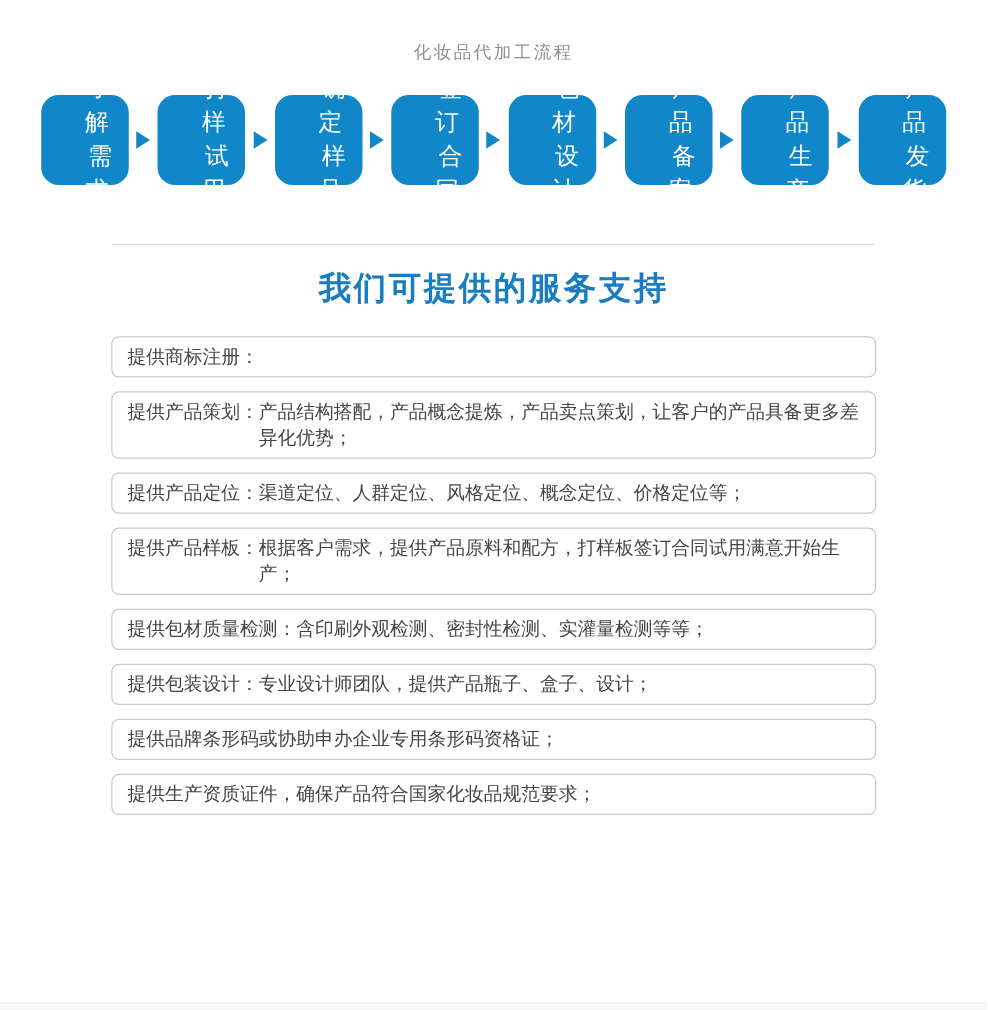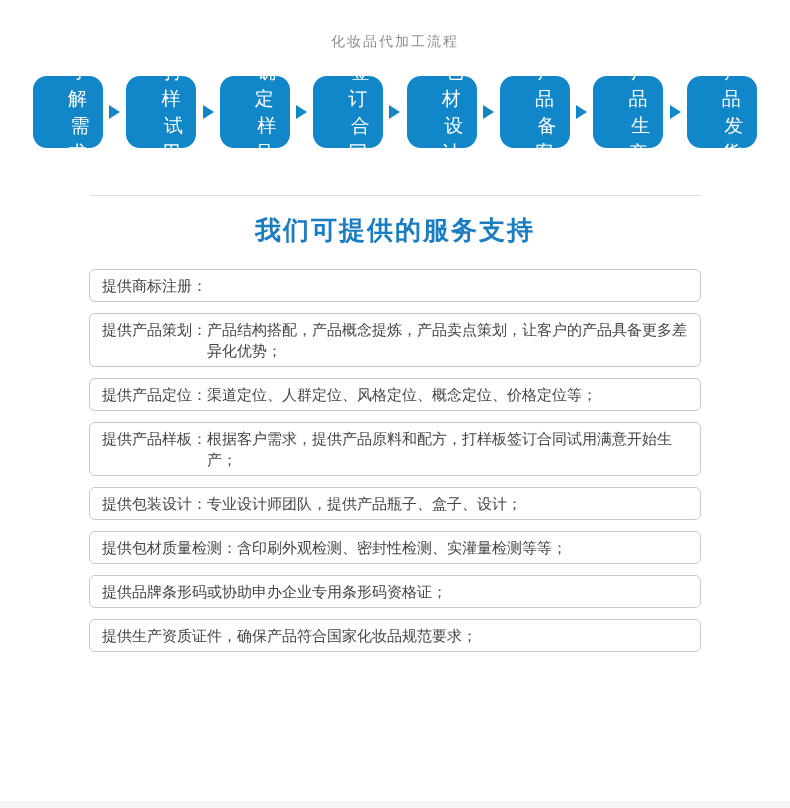--- a/index.html
+++ b/index.html
@@ -116,26 +116,26 @@
   </div>
   <div class="service-item">
     <span class="service-label">提供产品定位：</span>
     <span class="service-content">渠道定位、人群定位、风格定位、概念定位、价格定位等；</span>
   </div>
   <div class="service-item">
     <span class="service-label">提供产品样板：</span>
     <span class="service-content">根据客户需求，提供产品原料和配方，打样板签订合同试用满意开始生产；</span>
   </div>
   <div class="service-item">
+    <span class="service-label">提供包材质量检测：</span>
+    <span class="service-content">含印刷外观检测、密封性检测、实灌量检测等等；</span>
+  </div>
+  <div class="service-item">
     <span class="service-label">提供包装设计：</span>
     <span class="service-content">专业设计师团队，提供产品瓶子、盒子、设计；</span>
-  </div>
-  <div class="service-item">
-    <span class="service-label">提供包材质量检测：</span>
-    <span class="service-content">含印刷外观检测、密封性检测、实灌量检测等等；</span>
   </div>
   <div class="service-item">
     <span class="service-label"></span>
     <span class="service-content">提供品牌条形码或协助申办企业专用条形码资格证；</span>
   </div>
   <div class="service-item">
     <span class="service-label"></span>
     <span class="service-content">提供生产资质证件，确保产品符合国家化妆品规范要求；</span>
   </div>
 </div>

